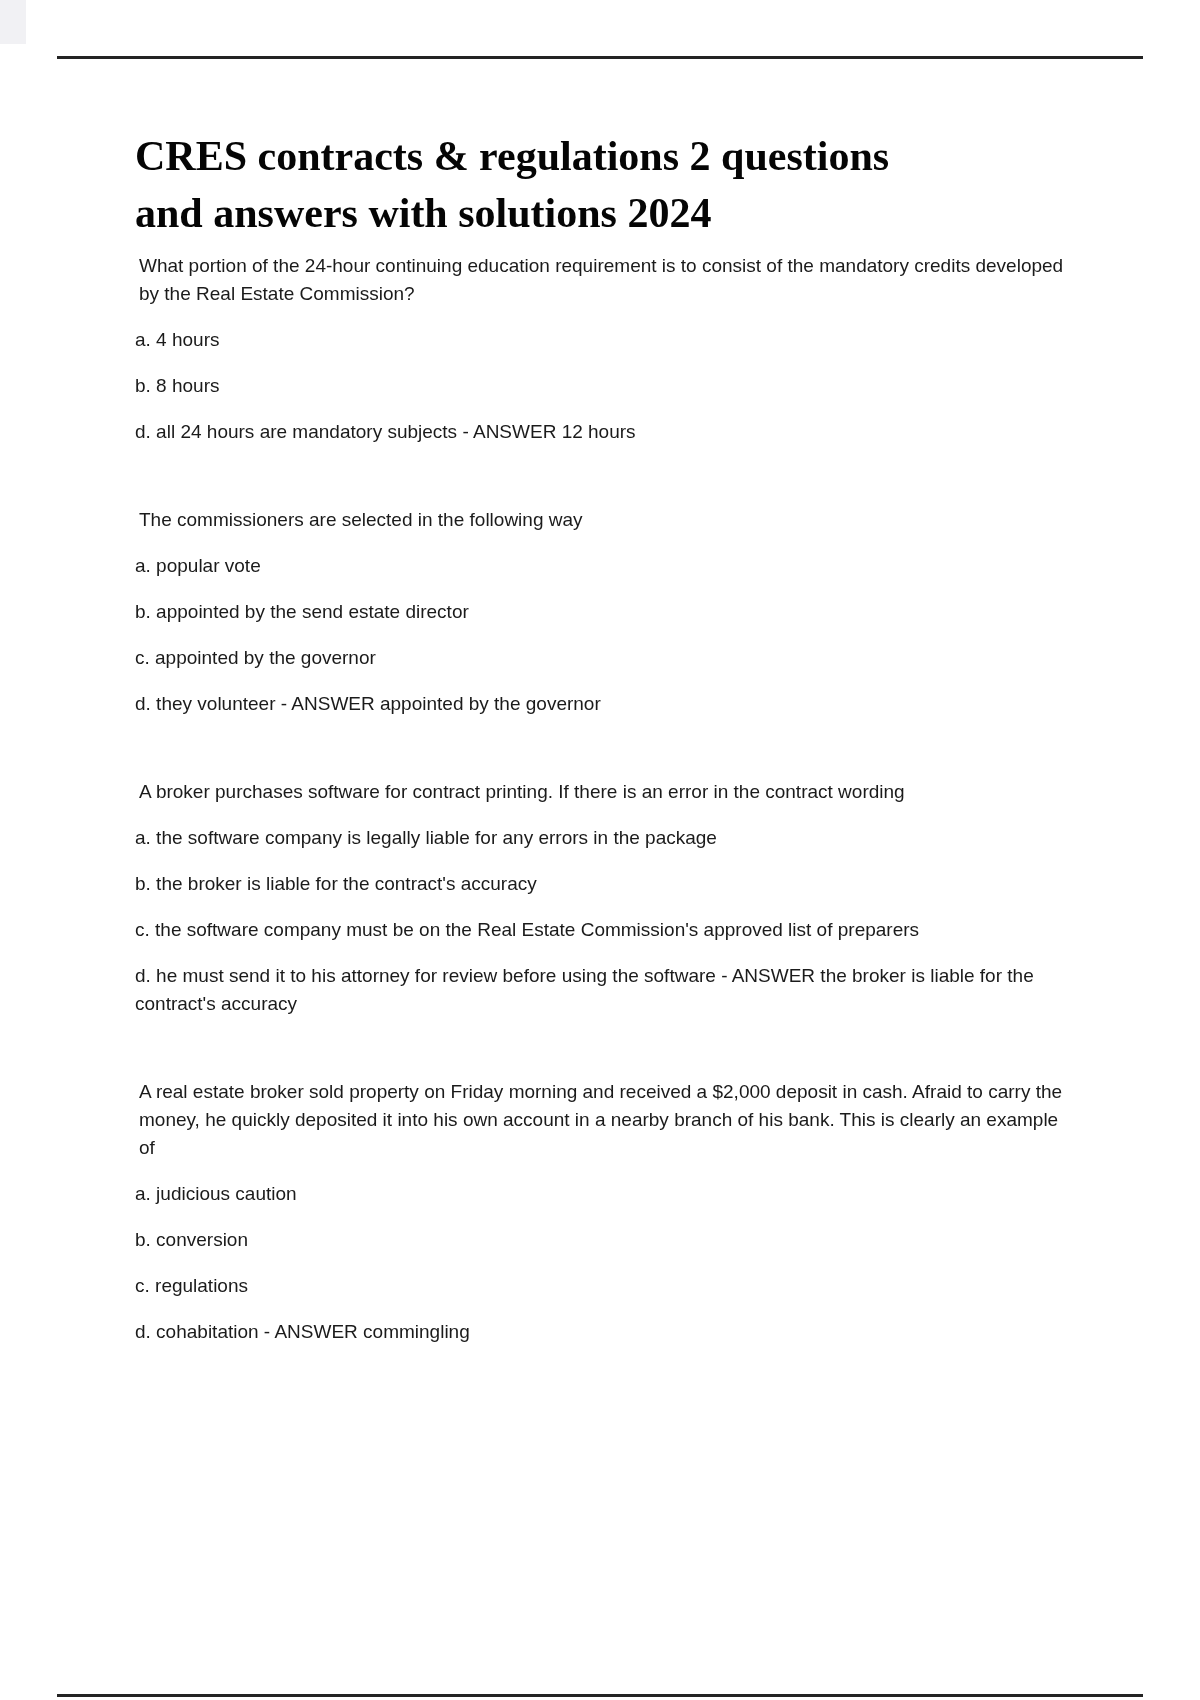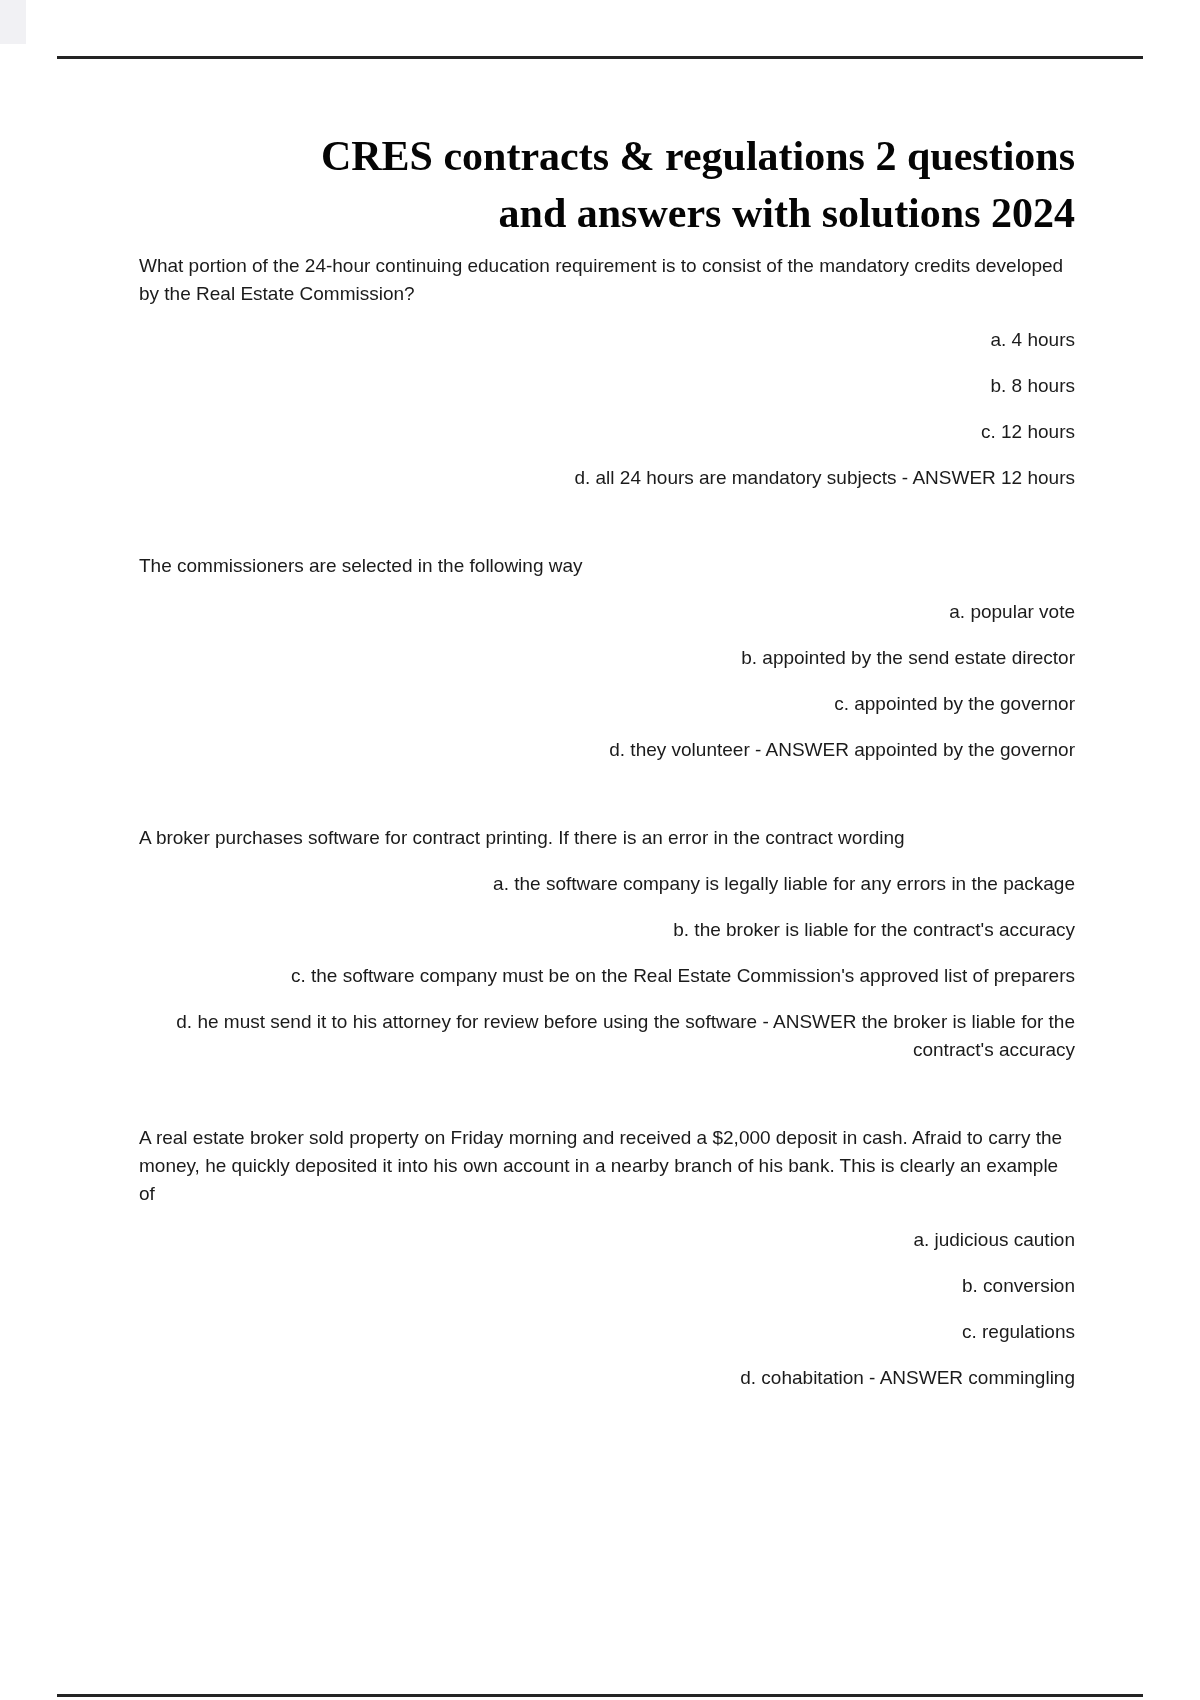--- a/index.html
+++ b/index.html
@@ -39,35 +39,33 @@
     top: 128px;
     width: 940px;
   }
   .doc-title {
     margin: 0 0 10px 0;
     font-family: "Liberation Serif", serif;
     font-weight: bold;
     font-size: 42px;
     line-height: 57px;
     color: #050505;
-    text-align: right;
   }
   .title-line { display: block; }
   .question { margin: 0; }
   .question + .question { margin-top: 60px; }
   .q-text {
     margin: 4px;
     font-size: 19px;
     line-height: 28px;
   }
   .option {
     margin: 18px 0 0 0;
     font-size: 19px;
     line-height: 28px;
-    text-align: right;
   }
 </style>
 </head>
 <body>
 
 <div class="page">
 
   <div class="corner-artifact"></div>
   <div class="rule rule-top"></div>
 
@@ -75,21 +73,20 @@
 
     <h1 class="doc-title">
       <span class="title-line">CRES contracts &amp; regulations 2 questions</span>
       <span class="title-line">and answers with solutions 2024</span>
     </h1>
 
     <section class="question">
       <p class="q-text">What portion of the 24-hour continuing education requirement is to consist of the mandatory credits developed by the Real Estate Commission?</p>
       <p class="option">a. 4 hours</p>
       <p class="option">b. 8 hours</p>
-      <p class="option">c. 12 hours</p>
       <p class="option">d. all 24 hours are mandatory subjects - ANSWER 12 hours</p>
     </section>
 
     <section class="question">
       <p class="q-text">The commissioners are selected in the following way</p>
       <p class="option">a. popular vote</p>
       <p class="option">b. appointed by the send estate director</p>
       <p class="option">c. appointed by the governor</p>
       <p class="option">d. they volunteer - ANSWER appointed by the governor</p>
     </section>

